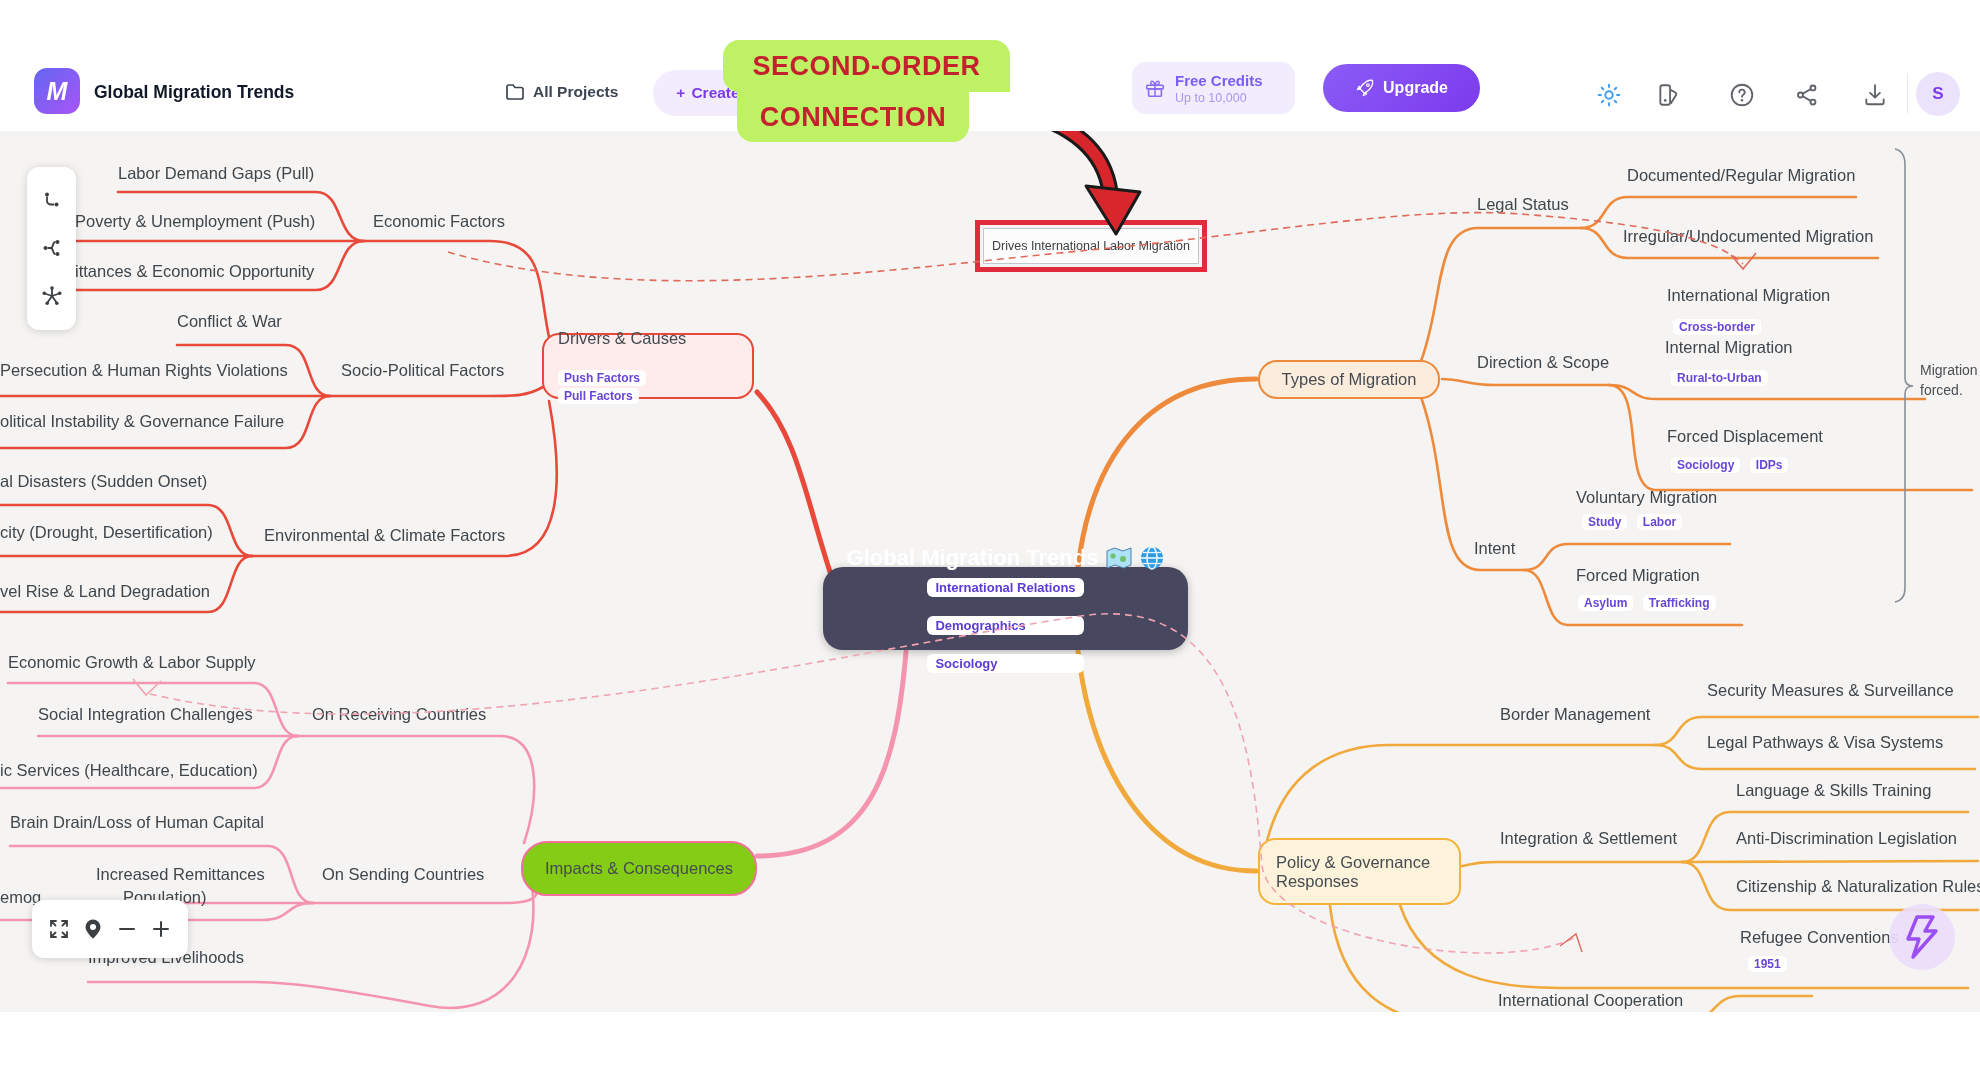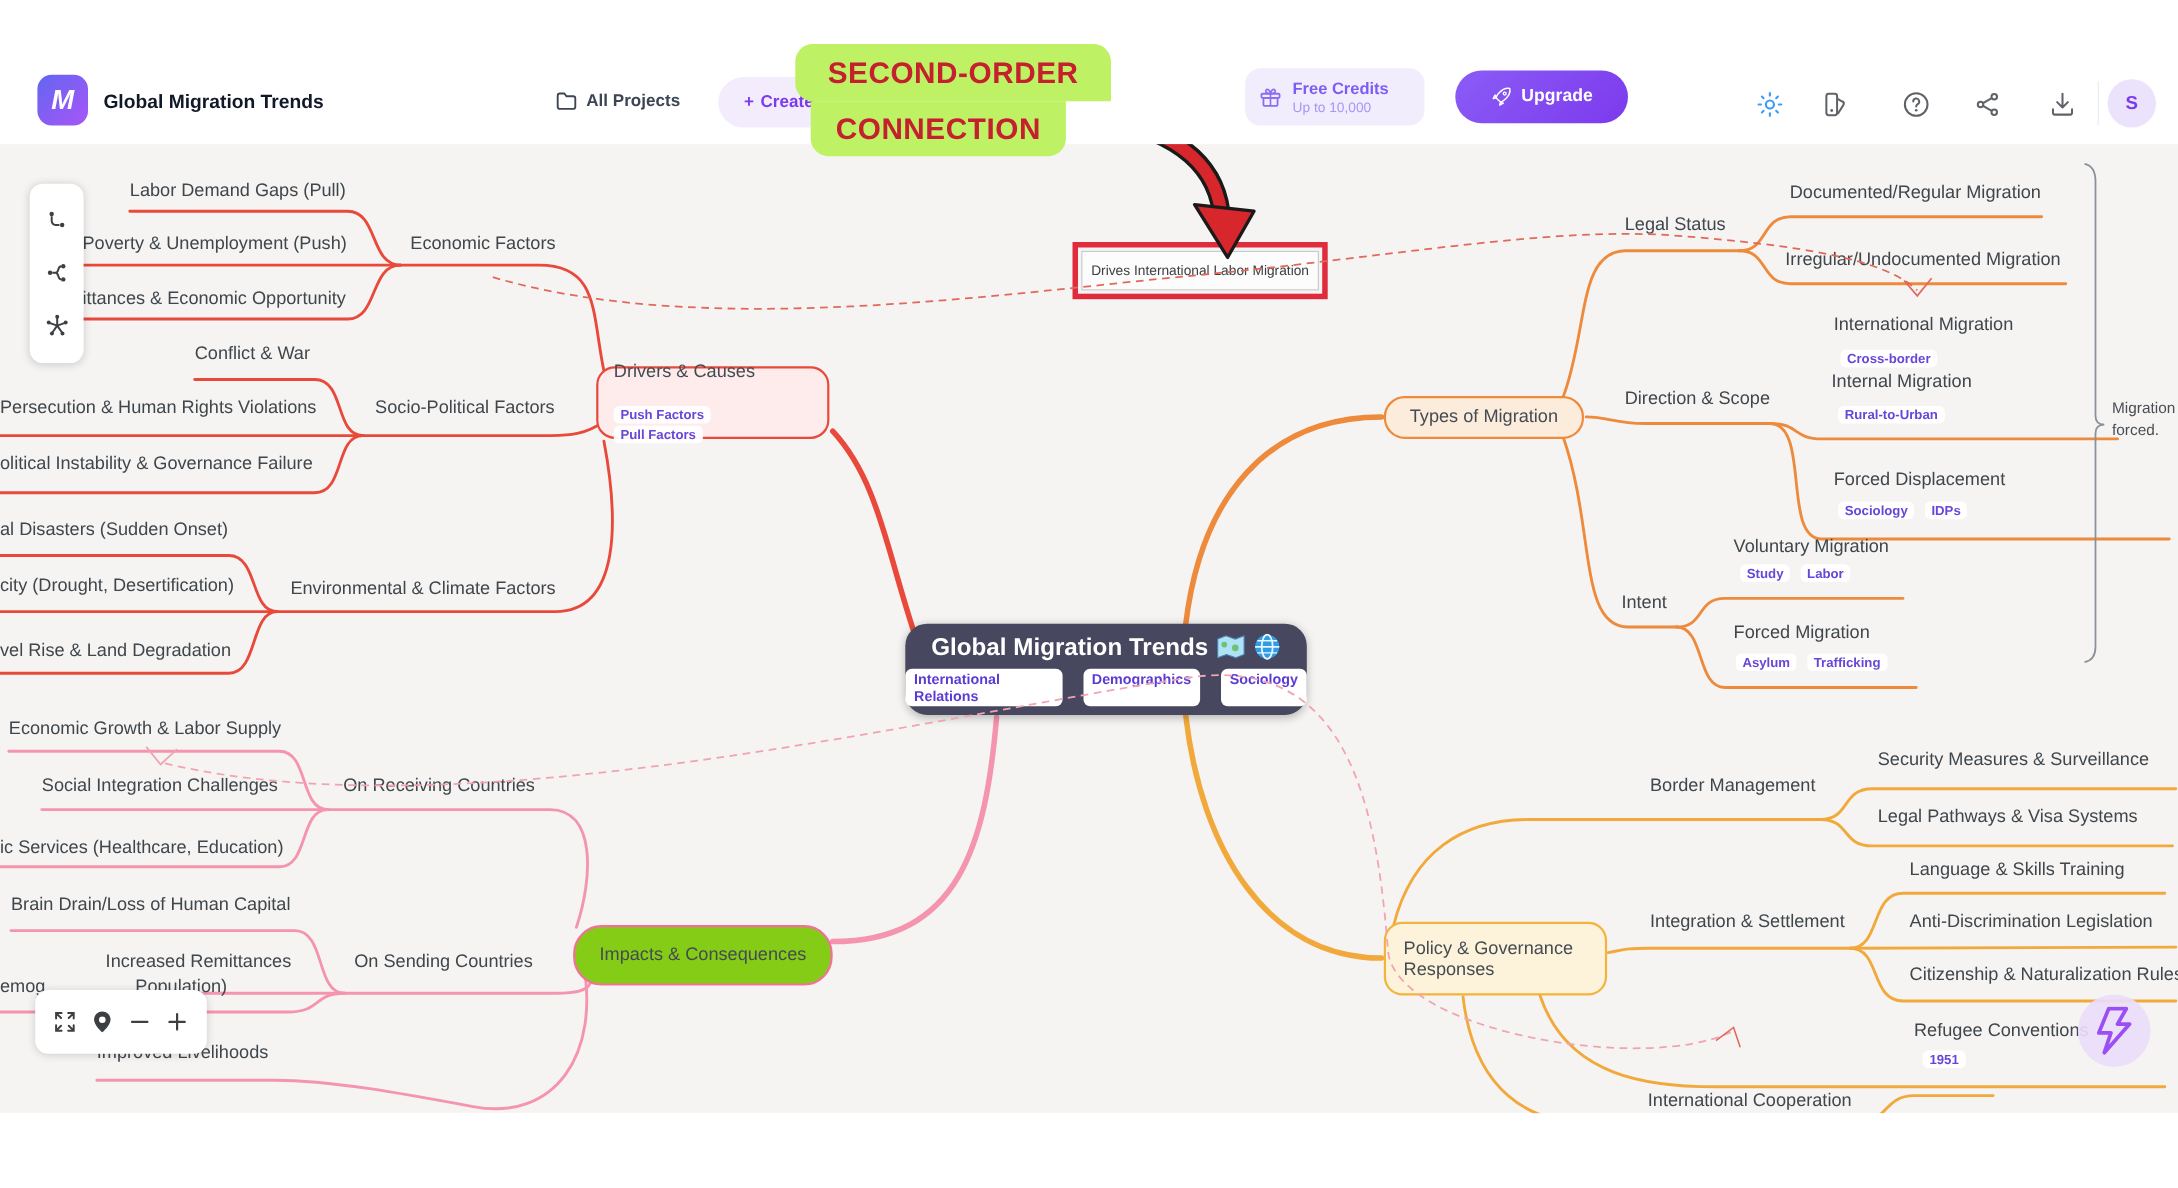--- a/index.html
+++ b/index.html
@@ -44,21 +44,21 @@
   .bnode { position:absolute; z-index:30; border-radius:17px; display:flex; flex-direction:column; justify-content:center; }
   .bnode .ttl { font-size:16.5px; color:#454b52; font-weight:500; white-space:nowrap; }
   #node-drivers { left:542px; top:333px; width:212px; height:66px; background:#fdeceb; border:2.5px solid #e8493a; padding:6px 14px; }
   #node-types { left:1258px; top:360px; width:182px; height:39px; background:#fcecdc; border:2.5px solid #ee8a3c; align-items:center; border-radius:19px; }
   #node-impacts { left:521px; top:841px; width:236px; height:55px; background:#84cc16; border:2.5px solid #f2709a; align-items:center; border-radius:26px; }
   #node-policy { left:1258px; top:838px; width:203px; height:67px; background:#fdf3da; border:2.5px solid #f3b33d; padding:6px 16px; }
   #node-center { position:absolute; left:823px; top:567px; width:365px; height:83px; background:#47475f; border-radius:20px;
           z-index:30; display:flex; flex-direction:column; align-items:center; justify-content:center; gap:7px;
           box-shadow:0 2px 8px rgba(0,0,0,.25); }
   #node-center .ct { color:#fff; font-size:22px; font-weight:600; display:flex; align-items:center; gap:8px; }
-  #node-center .ctags { display:flex; gap:19px; }
+  #node-center .ctags { display:flex; gap:19px;flex-direction:column; }
   #node-center .cpill { background:#fff; color:#5a3bd3; font-size:13px; font-weight:600; padding:2px 8px; border-radius:6px; }
 
   
   #hl-box { position:absolute; left:975px; top:220px; width:232px; height:52px; border:5px solid #e02b3c; z-index:40; padding:3px; }
   #hl-box .inner { width:100%; height:100%; background:#fcfcfc; border:1px solid #c3c7cc; display:flex; align-items:center;
           justify-content:center; font-size:12.5px; color:#3c4043; }
 
   
   .bub { position:absolute; z-index:70; background:#bef264; color:#c5202e; font-weight:800; font-size:27px;
          letter-spacing:.5px; display:flex; align-items:center; justify-content:center; white-space:nowrap; }

